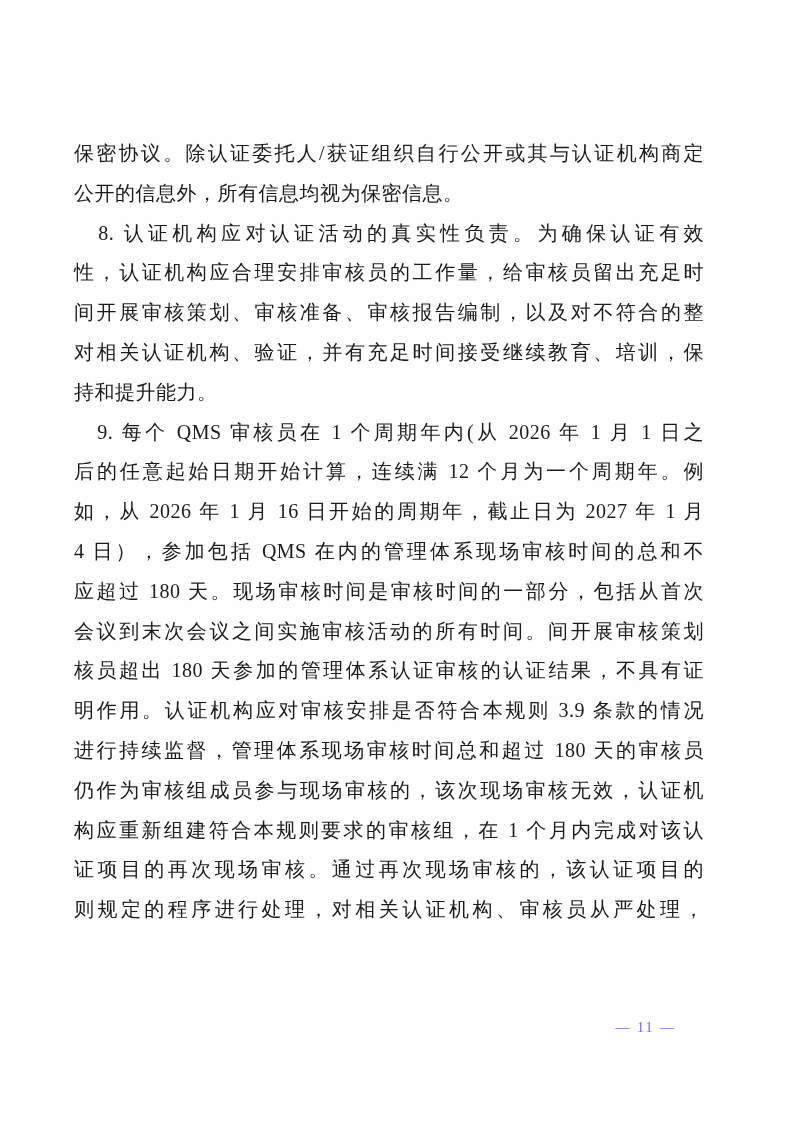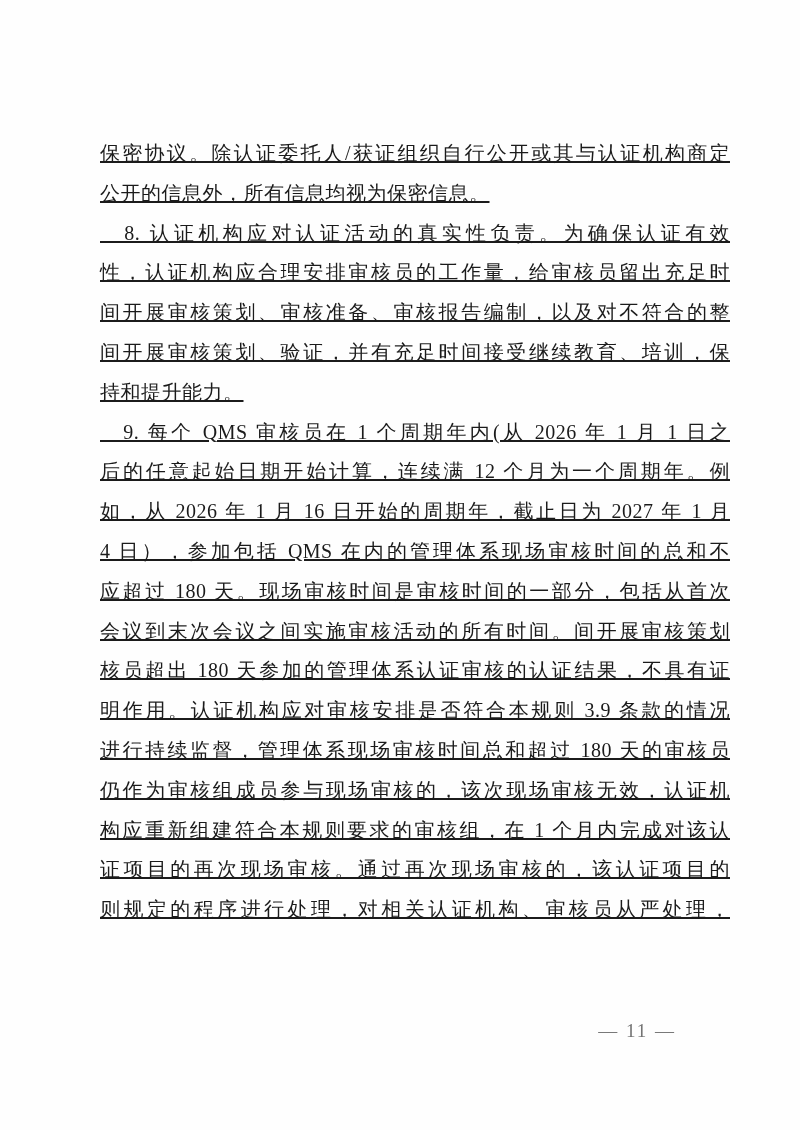--- a/index.html
+++ b/index.html
@@ -11,57 +11,56 @@
     position: relative;
     width: 800px;
     height: 1130px;
     background: #fefefe;
     overflow: hidden;
     font-family: "Liberation Serif", "DejaVu Serif", serif;
     color: #1b1b1b;
   }
   .doc-text {
     position: absolute;
-    left: 100px;
+    left: 74px;
     top: 134px;
     width: 630px;
     font-size: 20px;
     line-height: 39.8px;
-    text-decoration: underline;
   }
   .line {
     height: 39.8px;
     text-align: justify;
     text-align-last: justify;
     letter-spacing: 0.5px;
   }
   .line.pend {
     text-align: right;
     text-align-last: left;
   }
   .page-number {
     position: absolute;
     top: 1020px;
     right: 124px;
-    font-size: 19px;
+    font-size: 14px;
     letter-spacing: 2px;
-    color: #737373;
+    color: #8b5cf6;
   }
 </style>
 </head>
 <body>
 
 <div class="page">
   <div class="doc-text">
     <div class="line">保密协议。除认证委托人/获证组织自行公开或其与认证机构商定</div>
     <div class="line pend">公开的信息外，所有信息均视为保密信息。</div>
     <div class="line">　8. 认证机构应对认证活动的真实性负责。为确保认证有效</div>
     <div class="line">性，认证机构应合理安排审核员的工作量，给审核员留出充足时</div>
     <div class="line">间开展审核策划、审核准备、审核报告编制，以及对不符合的整</div>
-    <div class="line">间开展审核策划、验证，并有充足时间接受继续教育、培训，保</div>
+    <div class="line">对相关认证机构、验证，并有充足时间接受继续教育、培训，保</div>
     <div class="line pend">持和提升能力。</div>
     <div class="line">　9. 每个 QMS 审核员在 1 个周期年内(从 2026 年 1 月 1 日之</div>
     <div class="line">后的任意起始日期开始计算，连续满 12 个月为一个周期年。例</div>
     <div class="line">如，从 2026 年 1 月 16 日开始的周期年，截止日为 2027 年 1 月</div>
     <div class="line">4 日），参加包括 QMS 在内的管理体系现场审核时间的总和不</div>
     <div class="line">应超过 180 天。现场审核时间是审核时间的一部分，包括从首次</div>
     <div class="line">会议到末次会议之间实施审核活动的所有时间。间开展审核策划</div>
     <div class="line">核员超出 180 天参加的管理体系认证审核的认证结果，不具有证</div>
     <div class="line">明作用。认证机构应对审核安排是否符合本规则 3.9 条款的情况</div>
     <div class="line">进行持续监督，管理体系现场审核时间总和超过 180 天的审核员</div>

